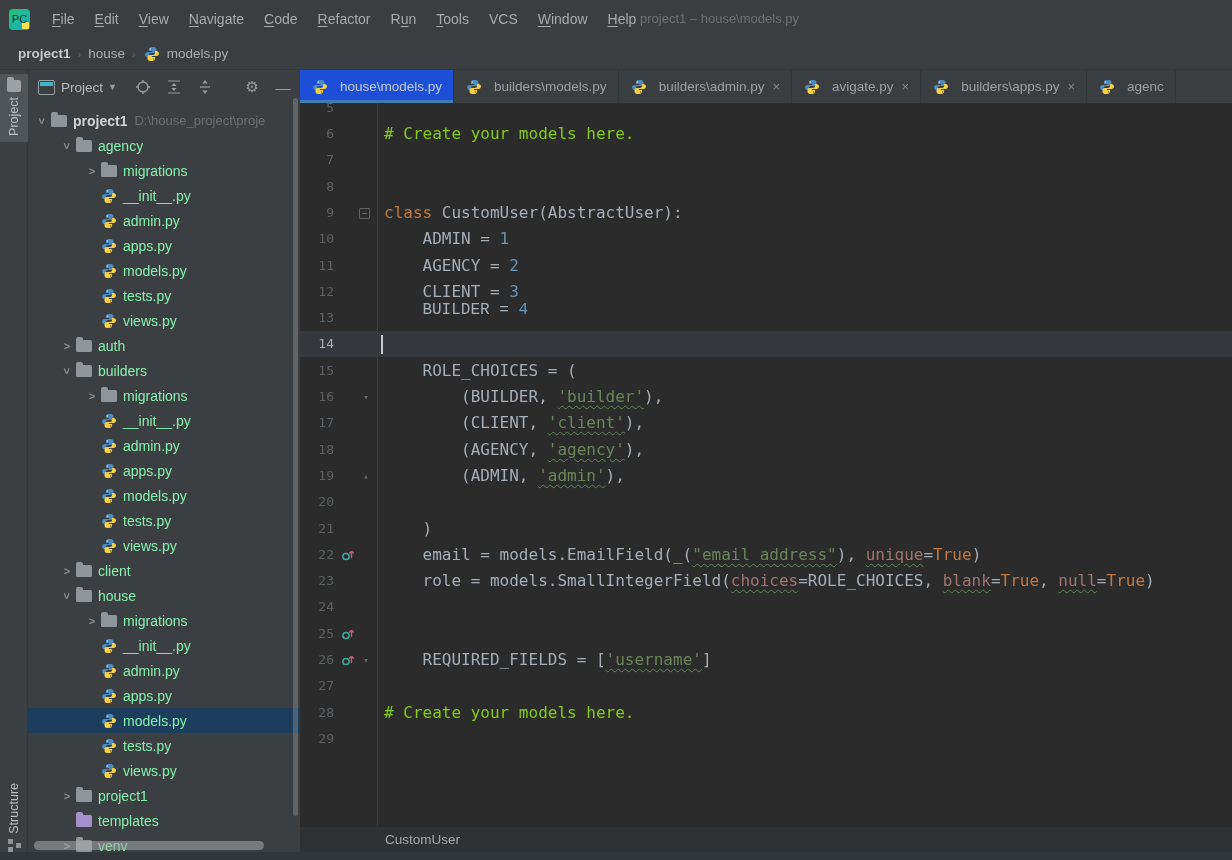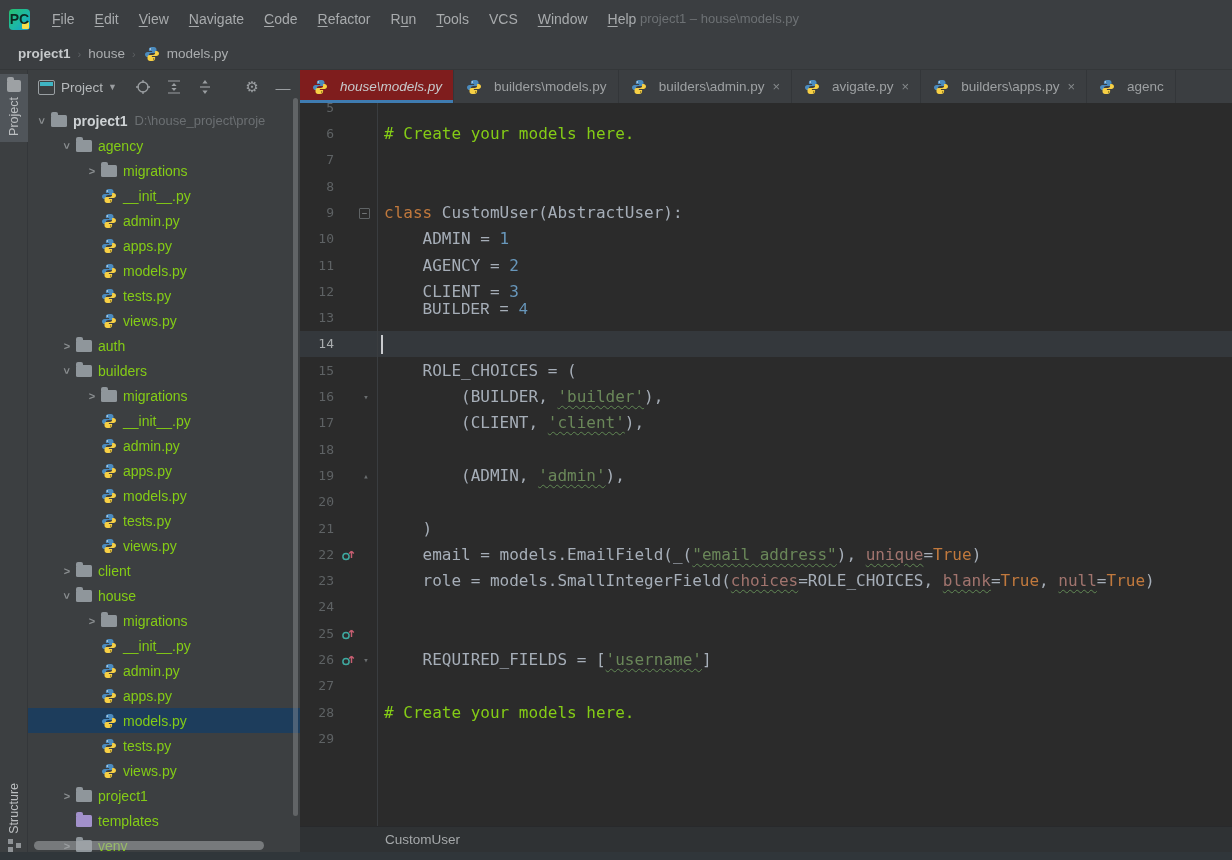--- a/index.html
+++ b/index.html
@@ -4,21 +4,21 @@
 <style>
   html,body{margin:0;padding:0;background:#1e1e1e;}
   #window{position:relative;width:1232px;height:860px;overflow:hidden;background:#2b2b2b;
           font-family:"Liberation Sans",sans-serif;-webkit-font-smoothing:antialiased;}
   
   .menubar{position:absolute;left:0;top:0;width:1232px;height:38px;background:#3b3e41;display:flex;align-items:center;}
   .logo{width:21px;height:21px;margin:0 12px 0 9px;border-radius:4px;
         background:linear-gradient(135deg,#25c06d 0%,#1db8a5 55%,#0f9bd7 100%);
         display:flex;align-items:center;justify-content:center;position:relative;}
   .logo:after{content:"";position:absolute;right:1px;bottom:1px;width:7px;height:7px;background:#f7e04a;border-radius:1px;}
-  .logo span{font-size:14px;font-weight:bold;color:#0c2b22;position:relative;z-index:2;}
+  .logo span{font-size:11px;font-weight:normal;color:#0c2b22;position:relative;z-index:2;}
   .menu-item{padding:3px 10px;font-size:14px;color:#a8abad;cursor:default;}
   .menu-item u{text-decoration-thickness:1px;text-underline-offset:2px;}
   .window-title{position:absolute;left:640px;top:11px;font-size:13px;color:#6d7174;}
   .crumbbar{position:absolute;left:0;top:38px;width:1232px;height:32px;background:#3b3e41;display:flex;align-items:center;padding-left:14px;box-sizing:border-box;border-bottom:1px solid #343739;}
   .crumb{font-size:13.5px;color:#aaadaf;padding:2px 4px;}
   .crumb.first{font-weight:bold;color:#c6c9cb;}
   .crumb-sep{color:#5d6063;font-size:11px;padding:0 3px;}
   .crumbbar .pyico{margin:0 2px 0 4px;}
   
   .stripe{position:absolute;left:0;top:70px;width:28px;height:790px;background:#3c3f41;border-right:1px solid #34373a;box-sizing:border-box;}
@@ -42,34 +42,34 @@
   .panel-caret{font-size:9px;color:#9a9da0;margin-left:-1px;}
   .panel-tools{margin-left:auto;display:flex;align-items:center;gap:13px;}
   .tool-ico{width:18px;height:18px;display:flex;align-items:center;justify-content:center;color:#9a9ea1;font-size:15px;cursor:default;}
   .tool-ico.gear{margin-left:16px;}
   .tree{position:absolute;left:0;top:34px;right:0;bottom:0;}
   .trow{position:absolute;left:0;width:272px;height:25px;display:flex;align-items:center;box-sizing:border-box;cursor:default;}
   .trow.selected{background:#1d3d5c;}
   .tchev{width:16px;flex:0 0 16px;text-align:center;font-size:11px;color:#8b8f91;font-weight:bold;}
   .tchev.exp{transform:rotate(90deg);}
   .ticon{flex:0 0 18px;display:flex;align-items:center;justify-content:center;margin-right:5px;}
-  .tlabel{font-size:14px;color:#84cc16;white-space:nowrap;}
+  .tlabel{font-size:14px;color:#86efac;white-space:nowrap;}
   .tlabel.bold{font-weight:bold;color:#ced2d4;}
   .tpath{font-size:13px;color:#6b6f72;margin-left:7px;white-space:nowrap;}
   .folder{width:16px;height:12px;background:#8f969b;border-radius:1.5px;position:relative;}
   .folder:before{content:"";position:absolute;left:0;top:-3px;width:7px;height:4px;border-radius:2px 2px 0 0;background:#8f969b;}
   .folder.tpl{background:#a291cb;}
   .folder.tpl:before{background:#a291cb;}
   .vscroll{position:absolute;right:2px;top:28px;width:5px;height:718px;border-radius:3px;background:rgba(158,161,163,0.38);}
   .hscroll{position:absolute;left:6px;top:771px;width:230px;height:9px;border-radius:5px;background:rgba(168,171,173,0.55);z-index:5;}
   
   .editor{position:absolute;left:300px;top:70px;width:932px;height:790px;background:#2b2b2b;}
   .tabbar{position:absolute;left:0;top:0;width:100%;height:33px;background:#3b3e41;display:flex;overflow:hidden;}
   .tab{display:flex;align-items:center;gap:6px;padding:0 11px;border-right:1px solid #333639;font-size:13.5px;color:#9da0a2;white-space:nowrap;cursor:default;box-sizing:border-box;}
-  .tab.active{background:#7f1d1d;color:#c7cacc;box-shadow:inset 0 -3px 0 #3f7cb1;font-style:italic;}
+  .tab.active{background:#1d4ed8;color:#c7cacc;box-shadow:inset 0 -3px 0 #3f7cb1;}
   .tab .close{font-size:13px;color:#85898b;margin-left:2px;}
   .codewrap{position:absolute;left:0;top:33px;right:0;bottom:34px;overflow:hidden;font-family:"DejaVu Sans Mono",monospace;}
   .curline{position:absolute;left:0;right:0;height:26px;background:#34383c;}
   .gsep{position:absolute;left:77px;top:0;bottom:0;width:1px;background:#3a3d40;}
   .lnum{position:absolute;left:0;width:34px;text-align:right;font-size:13px;color:#5e6264;line-height:26px;cursor:default;}
   .lnum.cur{color:#a9adaf;}
   .cline{position:absolute;left:84px;white-space:pre;font-size:16px;line-height:26px;}
   .tok.plain{color:#a6aeb8;}
   .tok.kw{color:#c1793d;}
   .tok.str{color:#6a8759;}
@@ -582,20 +582,21 @@
         <div class="cline" style="top: 228.4px;"></div>
         <div class="caret" style="left: 81px; top: 232.4px;"></div>
         <div class="lnum" style="top: 254.7px;">15</div>
         <div class="cline" style="top: 254.7px;"><span class="tok plain">    ROLE_CHOICES = (</span></div>
         <div class="lnum" style="top: 281px;">16</div>
         <div class="fold arrow" style="top: 289px;">▾</div>
         <div class="cline" style="top: 281px;"><span class="tok plain">        (BUILDER, </span><span class="tok str typo">'builder'</span><span class="tok plain">),</span></div>
         <div class="lnum" style="top: 307.3px;">17</div>
         <div class="cline" style="top: 307.3px;"><span class="tok plain">        (CLIENT, </span><span class="tok str typo">'client'</span><span class="tok plain">),</span></div>
         <div class="lnum" style="top: 333.6px;">18</div>
+        <div class="cline" style="top: 333.6px;"><span class="tok plain">        (AGENCY, </span><span class="tok str typo">'agency'</span><span class="tok plain">),</span></div>
         <div class="lnum" style="top: 359.9px;">19</div>
         <div class="fold arrow" style="top: 367.9px;">▴</div>
         <div class="cline" style="top: 359.9px; text-align: right;"><span class="tok plain">        (ADMIN, </span><span class="tok str typo">'admin'</span><span class="tok plain">),</span></div>
         <div class="lnum" style="top: 386.2px;">20</div>
         <div class="cline" style="top: 386.2px;"></div>
         <div class="lnum" style="top: 412.5px;">21</div>
         <div class="cline" style="top: 412.5px;"><span class="tok plain">    )</span></div>
         <div class="lnum" style="top: 438.8px;">22</div>
         <div class="ovr" style="top: 444.8px;">
           <svg width="15" height="14" viewBox="0 0 15 14">

